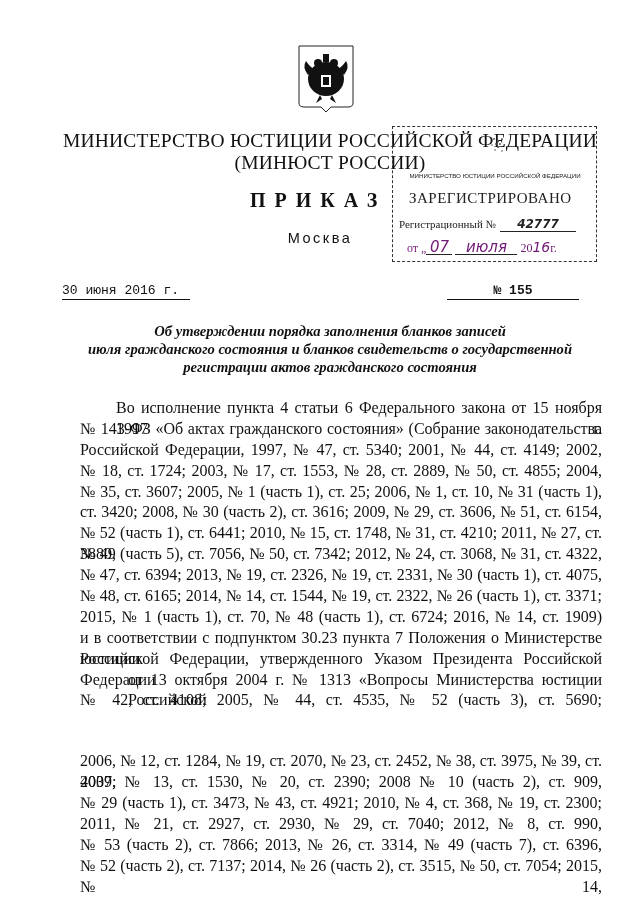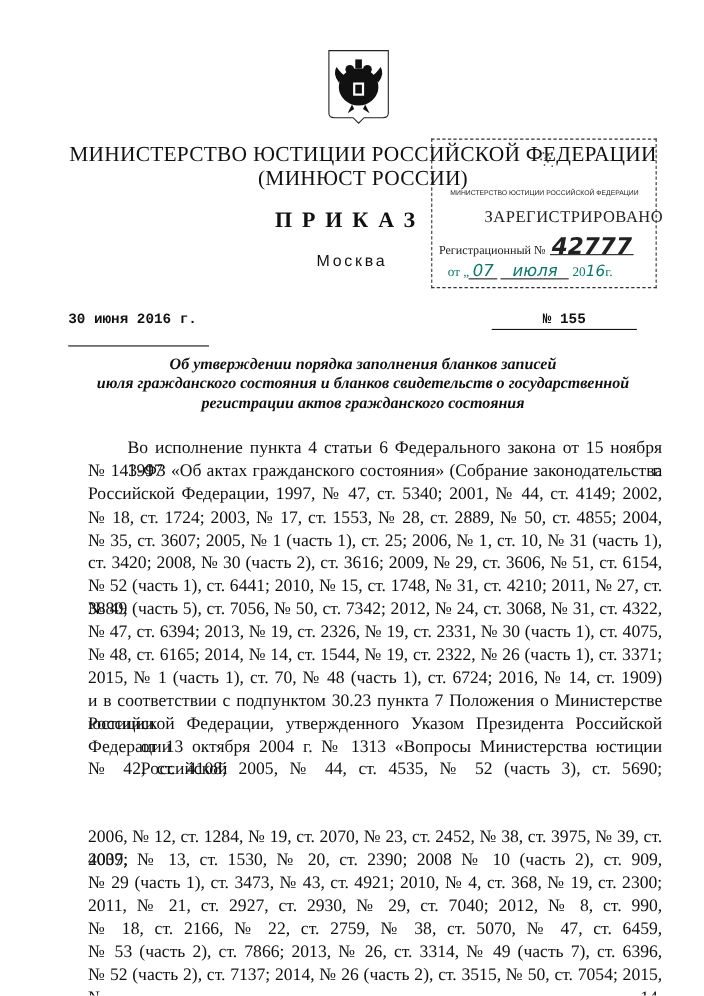--- a/index.html
+++ b/index.html
@@ -9,30 +9,30 @@
     font-family: "Liberation Serif", "DejaVu Serif", serif; font-size: 19.5px; line-height: 22px; letter-spacing: 0.2px; }
   .prikaz { position: absolute; left: 250px; top: 189px; width: 140px; text-align: left;
     font-family: "Liberation Serif", serif; font-weight: bold; font-size: 20px; letter-spacing: 9px; }
   .city { position: absolute; left: 262px; top: 230px; width: 116px; text-align: center;
     font-family: Liberation Sans, sans-serif; font-size: 14.5px; letter-spacing: 2.5px; }
   .stamp { position: absolute; left: 392px; top: 126px; width: 205px; height: 136px;
     border: 1.5px dashed #333; box-sizing: border-box; background: transparent; }
   .stamp .seal { position: absolute; left: 90px; top: 6px; width: 30px; height: 22px; }
   .stamp .org { position: absolute; left: 2px; top: 45px; width: 200px; text-align: center;
     font-family: "Liberation Sans", sans-serif; font-size: 6.2px; letter-spacing: 0px; color: #222; white-space: nowrap; }
-  .stamp .reg { position: absolute; left: 5px; top: 63px; width: 205px; text-align: right;
+  .stamp .reg { position: absolute; left: 16px; top: 63px; width: 205px; text-align: left;
     font-family: "Liberation Serif", serif; font-size: 15px; letter-spacing: 0.5px; color: #222; }
   .stamp .regno { position: absolute; left: 6px; top: 90px; width: 196px; font-family: "Liberation Serif", serif; font-size: 11px; color: #222; white-space: nowrap; }
   .stamp .regno .line { display: inline-block; width: 76px; border-bottom: 1px solid #222; text-align: center; margin-left: 4px;
-    font-family: "DejaVu Sans", sans-serif; font-style: italic; font-weight: bold; font-size: 21px; line-height: 14px; }
-  .stamp .regdate { position: absolute; left: 14px; top: 112px; width: 186px; font-family: "Liberation Serif", serif; font-size: 12px; color: #0f766e; white-space: nowrap; }
+    font-family: "DejaVu Sans", sans-serif; font-style: italic; font-weight: bold; font-size: 12px; line-height: 14px; }
+  .stamp .regdate { position: absolute; left: 14px; top: 112px; width: 186px; font-family: "Liberation Serif", serif; font-size: 12px; color: #701a75; white-space: nowrap; }
   .stamp .hw { display: inline-block; border-bottom: 1px solid #222; text-align: center;
     font-family: "DejaVu Sans", sans-serif; font-style: italic; font-size: 15px; line-height: 14px; }
   .date-left { position: absolute; left: 62px; top: 283px; width: 128px; border-bottom: 1px solid #111;
-    font-family: "Liberation Mono", "DejaVu Sans Mono", monospace; font-size: 13px; font-weight: bold; padding-bottom: 16px; }
+    font-family: "Liberation Mono", "DejaVu Sans Mono", monospace; font-size: 13px; font-weight: normal; padding-bottom: 1px; }
   .num-right { position: absolute; left: 447px; top: 283px; width: 132px; border-bottom: 1px solid #111; text-align: center;
     font-family: "Liberation Mono", monospace; font-size: 13px; font-weight: bold; padding-bottom: 1px; }
   .title { position: absolute; left: 60px; top: 322px; width: 540px; text-align: center;
     font-family: "Liberation Serif", serif; font-weight: bold; font-size: 14.6px; line-height: 18px; font-style: italic; }
   .body { position: absolute; left: 80px; top: 398px; width: 522px;
     font-family: "Liberation Serif", serif; font-size: 16px; line-height: 20.9px; }
   .body .line { display: block; text-align: justify; text-align-last: justify; white-space: nowrap; height: 20.9px; }
   .body .line.first { text-indent: 0; padding-left: 36px; }
 </style>
 </head>
@@ -114,16 +114,15 @@
   <div class="line" style="white-space: normal; text-align-last: justify;">№ 48, ст. 6165; 2014, № 14, ст. 1544, № 19, ст. 2322, № 26 (часть 1), ст. 3371;</div>
   <div class="line" style="white-space: normal; text-align-last: justify;">2015, № 1 (часть 1), ст. 70, № 48 (часть 1), ст. 6724; 2016, № 14, ст. 1909)</div>
   <div class="line" style="white-space: normal; text-align-last: justify;">и в соответствии с подпунктом 30.23 пункта 7 Положения о Министерстве юстиции</div>
   <div class="line" style="white-space: normal; text-align-last: justify;">Российской Федерации, утвержденного Указом Президента Российской Федерации</div>
   <div class="line" style="white-space: normal; text-align-last: justify; margin-left: 48px;">от 13 октября 2004 г. № 1313 «Вопросы Министерства юстиции Российской</div>
   <div class="line" style="white-space: normal; text-align-last: justify;">№ 42, ст. 4108; 2005, № 44, ст. 4535, № 52 (часть 3), ст. 5690;</div>
   <div class="line" style="white-space: normal; text-align-last: justify; margin-top: 40px;">2006, № 12, ст. 1284, № 19, ст. 2070, № 23, ст. 2452, № 38, ст. 3975, № 39, ст. 4039;</div>
   <div class="line" style="white-space: normal; text-align-last: justify;">2007, № 13, ст. 1530, № 20, ст. 2390; 2008 № 10 (часть 2), ст. 909,</div>
   <div class="line" style="white-space: normal; text-align-last: justify;">№ 29 (часть 1), ст. 3473, № 43, ст. 4921; 2010, № 4, ст. 368, № 19, ст. 2300;</div>
   <div class="line" style="white-space: normal; text-align-last: justify;">2011, № 21, ст. 2927, ст. 2930, № 29, ст. 7040; 2012, № 8, ст. 990,</div>
-  <div class="line" style="white-space: normal; text-align-last: justify;">№ 18, ст. 2166, № 22, ст. 2759, № 38, ст. 5070, № 47, ст. 6459,</div>
   <div class="line" style="white-space: normal; text-align-last: justify;">№ 53 (часть 2), ст. 7866; 2013, № 26, ст. 3314, № 49 (часть 7), ст. 6396,</div>
   <div class="line" style="white-space: normal; text-align-last: justify;">№ 52 (часть 2), ст. 7137; 2014, № 26 (часть 2), ст. 3515, № 50, ст. 7054; 2015, № 14,</div>
 </div>
 
 </body></html>

